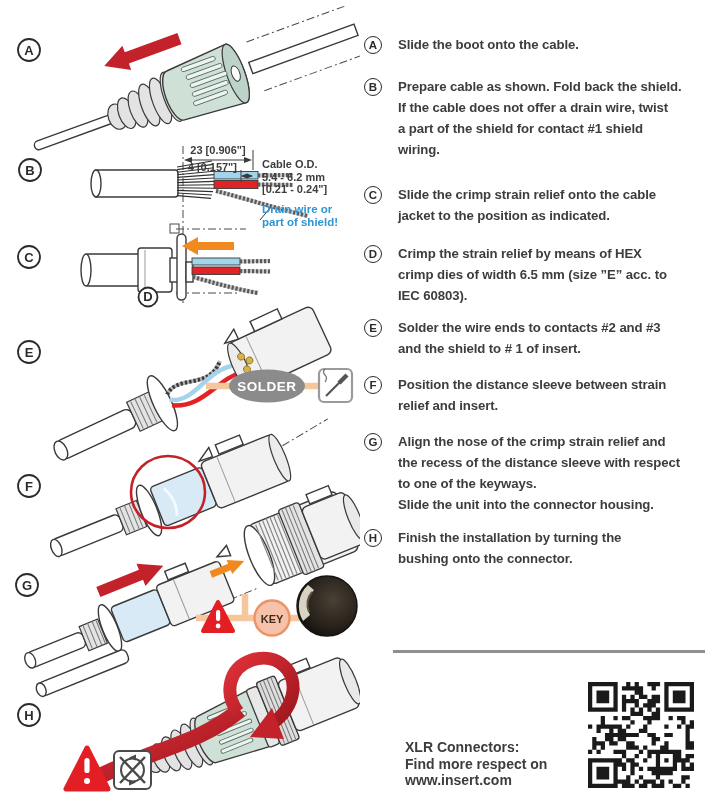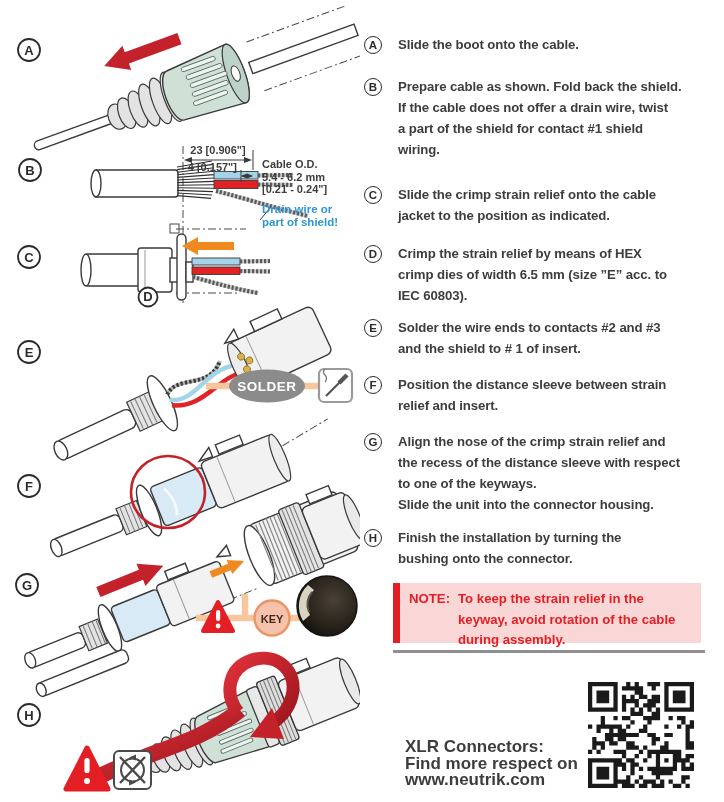--- a/index.html
+++ b/index.html
@@ -46,21 +46,21 @@
   .note { position:absolute; left:393px; top:583px; width:308px; height:60px;
           background:var(--note-bg,#fad7d7); display:flex; }
   .note-bar { flex:0 0 7px; background:var(--note-red,#e31e24); }
   .note-label { font-size:13.2px; font-weight:bold; color:var(--note-red,#e31e24);
                 margin:6px 0 0 9px; width:49px; line-height:20.5px; }
   .note-text { font-size:13.2px; font-weight:bold; color:var(--note-red,#e31e24);
                margin-top:6px; line-height:20.5px; white-space:pre-line; }
 
   .divider { position:absolute; left:393px; top:650px; width:312px; height:3px; background:#8f8f8f; }
 
-  .footer { position:absolute; left:405px; top:739px; font-size:17px; font-weight:bold;
+  .footer { position:absolute; left:405px; top:739px; font-size:14px; font-weight:bold;
             color:var(--text-dark,#3d3d3d); line-height:16.5px; }
 
   .qr { position:absolute; left:588px; top:682px; }
 </style>
 </head>
 <body>
 
 <div class="page">
 
   <svg class="diagrams" width="360" height="802" viewBox="0 0 360 802">
@@ -425,33 +425,26 @@
 to one of the keyways.
 Slide the unit into the connector housing.</div>
     </div>
     <div class="step" style="top:527px">
       <span class="badge">H</span>
       <div class="step-text">Finish the installation by turning the
 bushing onto the connector.</div>
     </div>
   </div>
 
-  <div class="note">
-    <div class="note-bar"></div>
-    <div class="note-label">NOTE:</div>
-    <div class="note-text">To keep the strain relief in the
-keyway, avoid rotation of the cable
-during assembly.</div>
-  </div>
 
   <div class="divider"></div>
 
   <div class="footer">
     <div>XLR Connectors:</div>
     <div>Find more respect on</div>
-    <div>www.neutrik.com</div>
+    <div>www.insert.com</div>
   </div>
 
   <svg class="qr" width="106" height="106" viewBox="0 0 106 106">
       <path d="M0.00 0.00h4.24v4.24h-4.24zM4.24 0.00h4.24v4.24h-4.24zM8.48 0.00h4.24v4.24h-4.24zM12.72 0.00h4.24v4.24h-4.24zM16.96 0.00h4.24v4.24h-4.24zM21.20 0.00h4.24v4.24h-4.24zM25.44 0.00h4.24v4.24h-4.24zM38.16 0.00h4.24v4.24h-4.24zM46.64 0.00h4.24v4.24h-4.24zM59.36 0.00h4.24v4.24h-4.24zM63.60 0.00h4.24v4.24h-4.24zM67.84 0.00h4.24v4.24h-4.24zM76.32 0.00h4.24v4.24h-4.24zM80.56 0.00h4.24v4.24h-4.24zM84.80 0.00h4.24v4.24h-4.24zM89.04 0.00h4.24v4.24h-4.24zM93.28 0.00h4.24v4.24h-4.24zM97.52 0.00h4.24v4.24h-4.24zM101.76 0.00h4.24v4.24h-4.24zM0.00 4.24h4.24v4.24h-4.24zM25.44 4.24h4.24v4.24h-4.24zM33.92 4.24h4.24v4.24h-4.24zM38.16 4.24h4.24v4.24h-4.24zM42.40 4.24h4.24v4.24h-4.24zM46.64 4.24h4.24v4.24h-4.24zM50.88 4.24h4.24v4.24h-4.24zM63.60 4.24h4.24v4.24h-4.24zM76.32 4.24h4.24v4.24h-4.24zM101.76 4.24h4.24v4.24h-4.24zM0.00 8.48h4.24v4.24h-4.24zM8.48 8.48h4.24v4.24h-4.24zM12.72 8.48h4.24v4.24h-4.24zM16.96 8.48h4.24v4.24h-4.24zM25.44 8.48h4.24v4.24h-4.24zM46.64 8.48h4.24v4.24h-4.24zM50.88 8.48h4.24v4.24h-4.24zM76.32 8.48h4.24v4.24h-4.24zM84.80 8.48h4.24v4.24h-4.24zM89.04 8.48h4.24v4.24h-4.24zM93.28 8.48h4.24v4.24h-4.24zM101.76 8.48h4.24v4.24h-4.24zM0.00 12.72h4.24v4.24h-4.24zM8.48 12.72h4.24v4.24h-4.24zM12.72 12.72h4.24v4.24h-4.24zM16.96 12.72h4.24v4.24h-4.24zM25.44 12.72h4.24v4.24h-4.24zM33.92 12.72h4.24v4.24h-4.24zM42.40 12.72h4.24v4.24h-4.24zM50.88 12.72h4.24v4.24h-4.24zM55.12 12.72h4.24v4.24h-4.24zM63.60 12.72h4.24v4.24h-4.24zM67.84 12.72h4.24v4.24h-4.24zM76.32 12.72h4.24v4.24h-4.24zM84.80 12.72h4.24v4.24h-4.24zM89.04 12.72h4.24v4.24h-4.24zM93.28 12.72h4.24v4.24h-4.24zM101.76 12.72h4.24v4.24h-4.24zM0.00 16.96h4.24v4.24h-4.24zM8.48 16.96h4.24v4.24h-4.24zM12.72 16.96h4.24v4.24h-4.24zM16.96 16.96h4.24v4.24h-4.24zM25.44 16.96h4.24v4.24h-4.24zM33.92 16.96h4.24v4.24h-4.24zM38.16 16.96h4.24v4.24h-4.24zM42.40 16.96h4.24v4.24h-4.24zM46.64 16.96h4.24v4.24h-4.24zM59.36 16.96h4.24v4.24h-4.24zM63.60 16.96h4.24v4.24h-4.24zM67.84 16.96h4.24v4.24h-4.24zM76.32 16.96h4.24v4.24h-4.24zM84.80 16.96h4.24v4.24h-4.24zM89.04 16.96h4.24v4.24h-4.24zM93.28 16.96h4.24v4.24h-4.24zM101.76 16.96h4.24v4.24h-4.24zM0.00 21.20h4.24v4.24h-4.24zM25.44 21.20h4.24v4.24h-4.24zM33.92 21.20h4.24v4.24h-4.24zM46.64 21.20h4.24v4.24h-4.24zM55.12 21.20h4.24v4.24h-4.24zM59.36 21.20h4.24v4.24h-4.24zM63.60 21.20h4.24v4.24h-4.24zM76.32 21.20h4.24v4.24h-4.24zM101.76 21.20h4.24v4.24h-4.24zM0.00 25.44h4.24v4.24h-4.24zM4.24 25.44h4.24v4.24h-4.24zM8.48 25.44h4.24v4.24h-4.24zM12.72 25.44h4.24v4.24h-4.24zM16.96 25.44h4.24v4.24h-4.24zM21.20 25.44h4.24v4.24h-4.24zM25.44 25.44h4.24v4.24h-4.24zM33.92 25.44h4.24v4.24h-4.24zM42.40 25.44h4.24v4.24h-4.24zM50.88 25.44h4.24v4.24h-4.24zM59.36 25.44h4.24v4.24h-4.24zM67.84 25.44h4.24v4.24h-4.24zM76.32 25.44h4.24v4.24h-4.24zM80.56 25.44h4.24v4.24h-4.24zM84.80 25.44h4.24v4.24h-4.24zM89.04 25.44h4.24v4.24h-4.24zM93.28 25.44h4.24v4.24h-4.24zM97.52 25.44h4.24v4.24h-4.24zM101.76 25.44h4.24v4.24h-4.24zM42.40 29.68h4.24v4.24h-4.24zM46.64 29.68h4.24v4.24h-4.24zM50.88 29.68h4.24v4.24h-4.24zM63.60 29.68h4.24v4.24h-4.24zM67.84 29.68h4.24v4.24h-4.24zM12.72 33.92h4.24v4.24h-4.24zM25.44 33.92h4.24v4.24h-4.24zM33.92 33.92h4.24v4.24h-4.24zM38.16 33.92h4.24v4.24h-4.24zM55.12 33.92h4.24v4.24h-4.24zM59.36 33.92h4.24v4.24h-4.24zM63.60 33.92h4.24v4.24h-4.24zM67.84 33.92h4.24v4.24h-4.24zM80.56 33.92h4.24v4.24h-4.24zM89.04 33.92h4.24v4.24h-4.24zM93.28 33.92h4.24v4.24h-4.24zM12.72 38.16h4.24v4.24h-4.24zM42.40 38.16h4.24v4.24h-4.24zM59.36 38.16h4.24v4.24h-4.24zM93.28 38.16h4.24v4.24h-4.24zM101.76 38.16h4.24v4.24h-4.24zM0.00 42.40h4.24v4.24h-4.24zM8.48 42.40h4.24v4.24h-4.24zM12.72 42.40h4.24v4.24h-4.24zM16.96 42.40h4.24v4.24h-4.24zM21.20 42.40h4.24v4.24h-4.24zM25.44 42.40h4.24v4.24h-4.24zM29.68 42.40h4.24v4.24h-4.24zM38.16 42.40h4.24v4.24h-4.24zM55.12 42.40h4.24v4.24h-4.24zM76.32 42.40h4.24v4.24h-4.24zM89.04 42.40h4.24v4.24h-4.24zM97.52 42.40h4.24v4.24h-4.24zM101.76 42.40h4.24v4.24h-4.24zM8.48 46.64h4.24v4.24h-4.24zM21.20 46.64h4.24v4.24h-4.24zM29.68 46.64h4.24v4.24h-4.24zM33.92 46.64h4.24v4.24h-4.24zM50.88 46.64h4.24v4.24h-4.24zM55.12 46.64h4.24v4.24h-4.24zM97.52 46.64h4.24v4.24h-4.24zM16.96 50.88h4.24v4.24h-4.24zM21.20 50.88h4.24v4.24h-4.24zM25.44 50.88h4.24v4.24h-4.24zM29.68 50.88h4.24v4.24h-4.24zM33.92 50.88h4.24v4.24h-4.24zM38.16 50.88h4.24v4.24h-4.24zM42.40 50.88h4.24v4.24h-4.24zM46.64 50.88h4.24v4.24h-4.24zM59.36 50.88h4.24v4.24h-4.24zM63.60 50.88h4.24v4.24h-4.24zM76.32 50.88h4.24v4.24h-4.24zM80.56 50.88h4.24v4.24h-4.24zM97.52 50.88h4.24v4.24h-4.24zM4.24 55.12h4.24v4.24h-4.24zM16.96 55.12h4.24v4.24h-4.24zM21.20 55.12h4.24v4.24h-4.24zM29.68 55.12h4.24v4.24h-4.24zM33.92 55.12h4.24v4.24h-4.24zM63.60 55.12h4.24v4.24h-4.24zM67.84 55.12h4.24v4.24h-4.24zM97.52 55.12h4.24v4.24h-4.24zM4.24 59.36h4.24v4.24h-4.24zM8.48 59.36h4.24v4.24h-4.24zM12.72 59.36h4.24v4.24h-4.24zM21.20 59.36h4.24v4.24h-4.24zM25.44 59.36h4.24v4.24h-4.24zM38.16 59.36h4.24v4.24h-4.24zM42.40 59.36h4.24v4.24h-4.24zM63.60 59.36h4.24v4.24h-4.24zM76.32 59.36h4.24v4.24h-4.24zM97.52 59.36h4.24v4.24h-4.24zM101.76 59.36h4.24v4.24h-4.24zM4.24 63.60h4.24v4.24h-4.24zM12.72 63.60h4.24v4.24h-4.24zM38.16 63.60h4.24v4.24h-4.24zM42.40 63.60h4.24v4.24h-4.24zM46.64 63.60h4.24v4.24h-4.24zM55.12 63.60h4.24v4.24h-4.24zM72.08 63.60h4.24v4.24h-4.24zM76.32 63.60h4.24v4.24h-4.24zM97.52 63.60h4.24v4.24h-4.24zM101.76 63.60h4.24v4.24h-4.24zM0.00 67.84h4.24v4.24h-4.24zM8.48 67.84h4.24v4.24h-4.24zM25.44 67.84h4.24v4.24h-4.24zM29.68 67.84h4.24v4.24h-4.24zM33.92 67.84h4.24v4.24h-4.24zM50.88 67.84h4.24v4.24h-4.24zM59.36 67.84h4.24v4.24h-4.24zM63.60 67.84h4.24v4.24h-4.24zM67.84 67.84h4.24v4.24h-4.24zM72.08 67.84h4.24v4.24h-4.24zM76.32 67.84h4.24v4.24h-4.24zM80.56 67.84h4.24v4.24h-4.24zM84.80 67.84h4.24v4.24h-4.24zM89.04 67.84h4.24v4.24h-4.24zM33.92 72.08h4.24v4.24h-4.24zM46.64 72.08h4.24v4.24h-4.24zM59.36 72.08h4.24v4.24h-4.24zM67.84 72.08h4.24v4.24h-4.24zM84.80 72.08h4.24v4.24h-4.24zM89.04 72.08h4.24v4.24h-4.24zM97.52 72.08h4.24v4.24h-4.24zM101.76 72.08h4.24v4.24h-4.24zM0.00 76.32h4.24v4.24h-4.24zM4.24 76.32h4.24v4.24h-4.24zM8.48 76.32h4.24v4.24h-4.24zM12.72 76.32h4.24v4.24h-4.24zM16.96 76.32h4.24v4.24h-4.24zM21.20 76.32h4.24v4.24h-4.24zM25.44 76.32h4.24v4.24h-4.24zM29.68 76.32h4.24v4.24h-4.24zM38.16 76.32h4.24v4.24h-4.24zM42.40 76.32h4.24v4.24h-4.24zM55.12 76.32h4.24v4.24h-4.24zM67.84 76.32h4.24v4.24h-4.24zM76.32 76.32h4.24v4.24h-4.24zM84.80 76.32h4.24v4.24h-4.24zM89.04 76.32h4.24v4.24h-4.24zM93.28 76.32h4.24v4.24h-4.24zM97.52 76.32h4.24v4.24h-4.24zM0.00 80.56h4.24v4.24h-4.24zM25.44 80.56h4.24v4.24h-4.24zM29.68 80.56h4.24v4.24h-4.24zM33.92 80.56h4.24v4.24h-4.24zM42.40 80.56h4.24v4.24h-4.24zM46.64 80.56h4.24v4.24h-4.24zM67.84 80.56h4.24v4.24h-4.24zM84.80 80.56h4.24v4.24h-4.24zM93.28 80.56h4.24v4.24h-4.24zM101.76 80.56h4.24v4.24h-4.24zM0.00 84.80h4.24v4.24h-4.24zM8.48 84.80h4.24v4.24h-4.24zM12.72 84.80h4.24v4.24h-4.24zM16.96 84.80h4.24v4.24h-4.24zM25.44 84.80h4.24v4.24h-4.24zM33.92 84.80h4.24v4.24h-4.24zM42.40 84.80h4.24v4.24h-4.24zM50.88 84.80h4.24v4.24h-4.24zM59.36 84.80h4.24v4.24h-4.24zM63.60 84.80h4.24v4.24h-4.24zM67.84 84.80h4.24v4.24h-4.24zM72.08 84.80h4.24v4.24h-4.24zM76.32 84.80h4.24v4.24h-4.24zM80.56 84.80h4.24v4.24h-4.24zM84.80 84.80h4.24v4.24h-4.24zM93.28 84.80h4.24v4.24h-4.24zM97.52 84.80h4.24v4.24h-4.24zM101.76 84.80h4.24v4.24h-4.24zM0.00 89.04h4.24v4.24h-4.24zM8.48 89.04h4.24v4.24h-4.24zM12.72 89.04h4.24v4.24h-4.24zM16.96 89.04h4.24v4.24h-4.24zM25.44 89.04h4.24v4.24h-4.24zM42.40 89.04h4.24v4.24h-4.24zM63.60 89.04h4.24v4.24h-4.24zM67.84 89.04h4.24v4.24h-4.24zM72.08 89.04h4.24v4.24h-4.24zM76.32 89.04h4.24v4.24h-4.24zM80.56 89.04h4.24v4.24h-4.24zM0.00 93.28h4.24v4.24h-4.24zM8.48 93.28h4.24v4.24h-4.24zM12.72 93.28h4.24v4.24h-4.24zM16.96 93.28h4.24v4.24h-4.24zM25.44 93.28h4.24v4.24h-4.24zM38.16 93.28h4.24v4.24h-4.24zM50.88 93.28h4.24v4.24h-4.24zM67.84 93.28h4.24v4.24h-4.24zM93.28 93.28h4.24v4.24h-4.24zM97.52 93.28h4.24v4.24h-4.24zM0.00 97.52h4.24v4.24h-4.24zM25.44 97.52h4.24v4.24h-4.24zM29.68 97.52h4.24v4.24h-4.24zM33.92 97.52h4.24v4.24h-4.24zM38.16 97.52h4.24v4.24h-4.24zM46.64 97.52h4.24v4.24h-4.24zM55.12 97.52h4.24v4.24h-4.24zM59.36 97.52h4.24v4.24h-4.24zM63.60 97.52h4.24v4.24h-4.24zM72.08 97.52h4.24v4.24h-4.24zM80.56 97.52h4.24v4.24h-4.24zM93.28 97.52h4.24v4.24h-4.24zM0.00 101.76h4.24v4.24h-4.24zM4.24 101.76h4.24v4.24h-4.24zM8.48 101.76h4.24v4.24h-4.24zM12.72 101.76h4.24v4.24h-4.24zM16.96 101.76h4.24v4.24h-4.24zM21.20 101.76h4.24v4.24h-4.24zM25.44 101.76h4.24v4.24h-4.24zM33.92 101.76h4.24v4.24h-4.24zM38.16 101.76h4.24v4.24h-4.24zM42.40 101.76h4.24v4.24h-4.24zM50.88 101.76h4.24v4.24h-4.24zM55.12 101.76h4.24v4.24h-4.24zM63.60 101.76h4.24v4.24h-4.24zM67.84 101.76h4.24v4.24h-4.24zM72.08 101.76h4.24v4.24h-4.24zM84.80 101.76h4.24v4.24h-4.24zM89.04 101.76h4.24v4.24h-4.24zM97.52 101.76h4.24v4.24h-4.24z" fill="#1a1a1a"></path>
     </svg>
 
 </div>
 
 </body></html>

